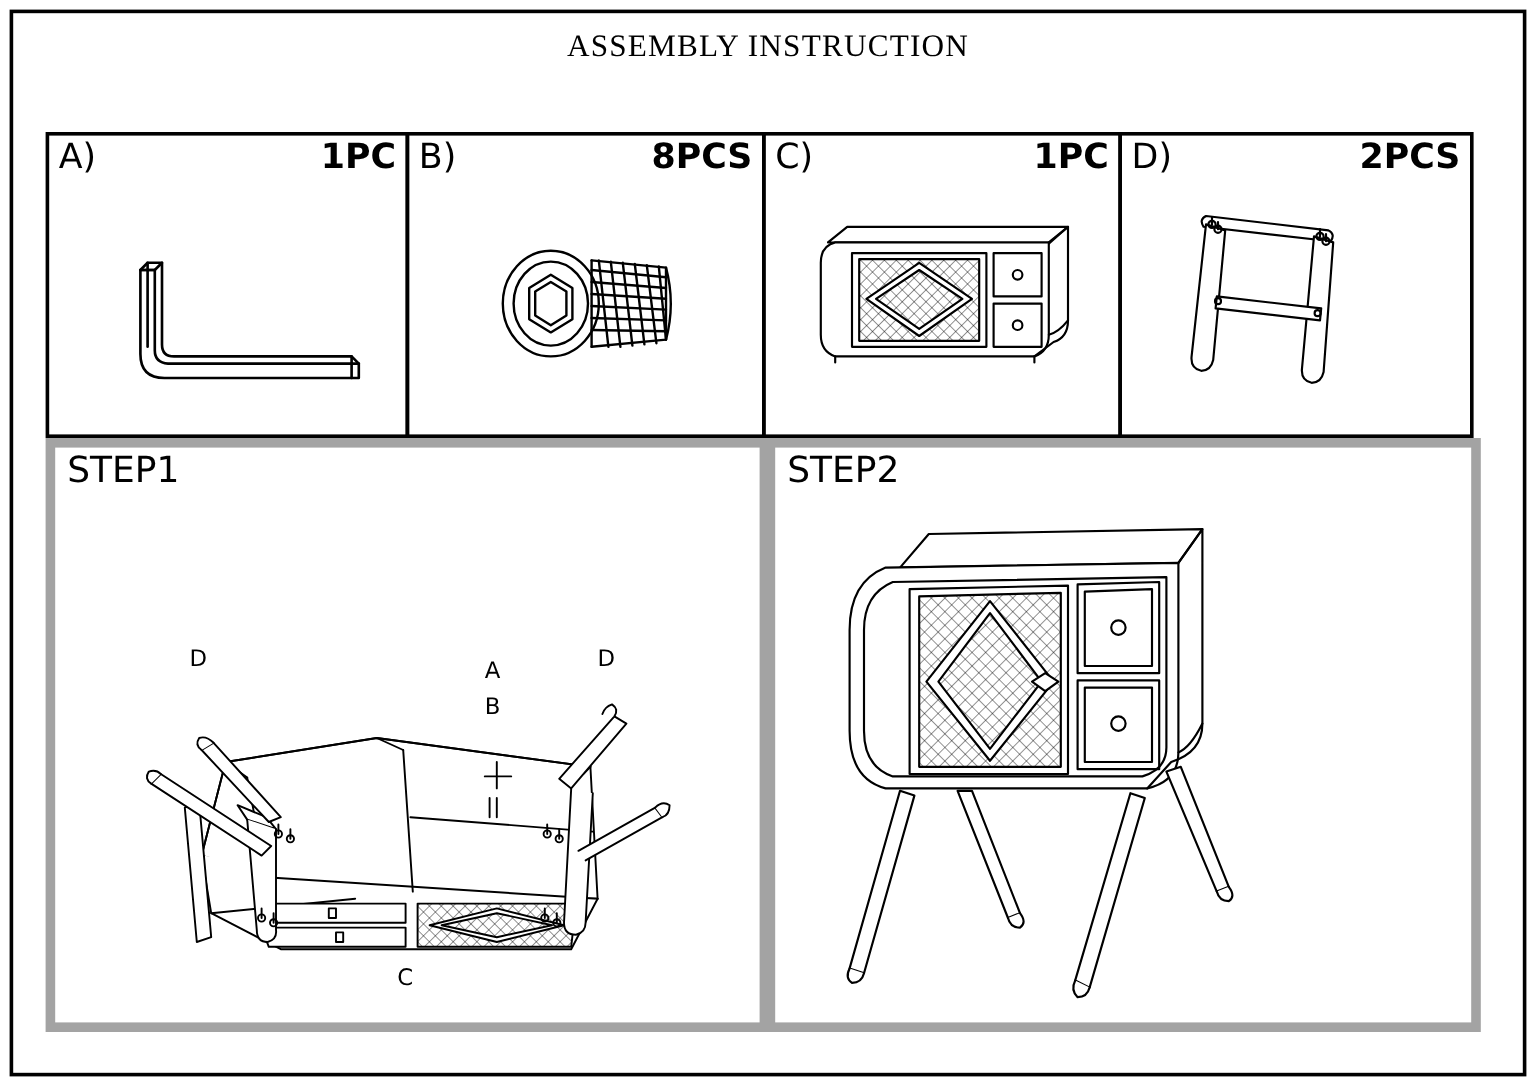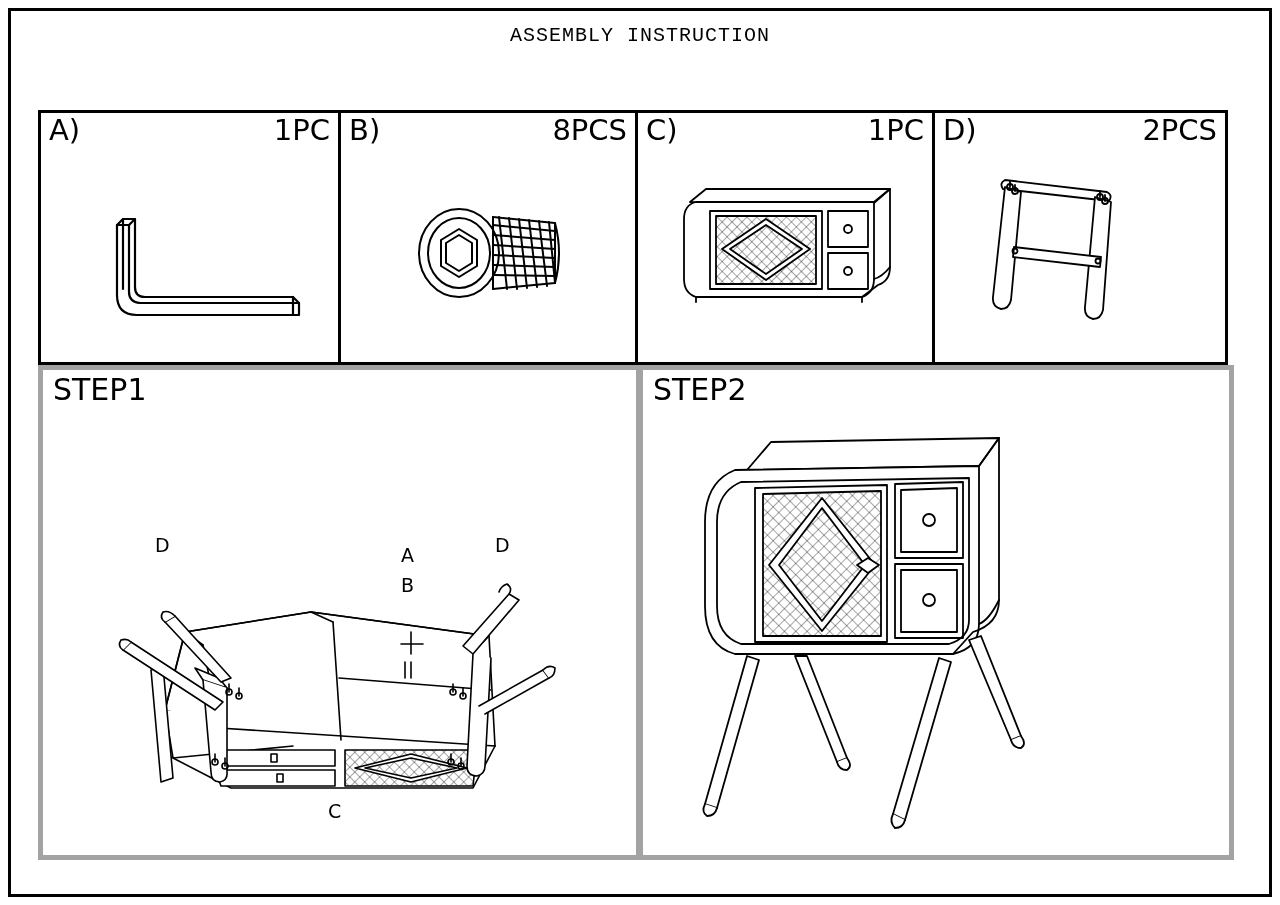--- a/index.html
+++ b/index.html
@@ -30,23 +30,23 @@
     box-sizing: border-box;
   }
   .title-block {
     position: absolute;
     left: 0;
     top: 24px;
     width: 1280px;
     text-align: center;
   }
   .title {
-    font-size: 20px;
+    font-size: 26px;
     letter-spacing: 1px;
-    font-family: Liberation Mono, monospace;
+    font-family: Liberation Serif, serif;
   }
   .subtitle {
     font-size: 17px;
     margin-top: 4px;
     letter-spacing: 0px;
   }
   
   .parts-row {
     position: absolute;
     left: 38px;
@@ -71,41 +71,41 @@
     position: absolute;
     left: 8px;
     top: 0px;
     font-size: 29px;
   }
   .part-qty {
     position: absolute;
     right: 8px;
     top: 0px;
     font-size: 29px;
-    font-weight: normal;
+    font-weight: bold;
   }
   .part-art {
     position: absolute;
     left: 0;
     top: 34px;
     width: 100%;
     height: 214px;
   }
   
   .steps-row {
     position: absolute;
     left: 38px;
     top: 365px;
     width: 1196px;
     height: 495px;
     display: flex;
   }
   .step-cell {
     position: relative;
-    border: 5px solid #a3a3a3;
+    border: 8px solid #a3a3a3;
     box-sizing: border-box;
     overflow: hidden;
   }
   .s1 { width: 603px; margin-right: -3px; }
   .s2 { width: 596px; }
   .step-label {
     position: absolute;
     left: 10px;
     top: 2px;
     font-size: 30px;

